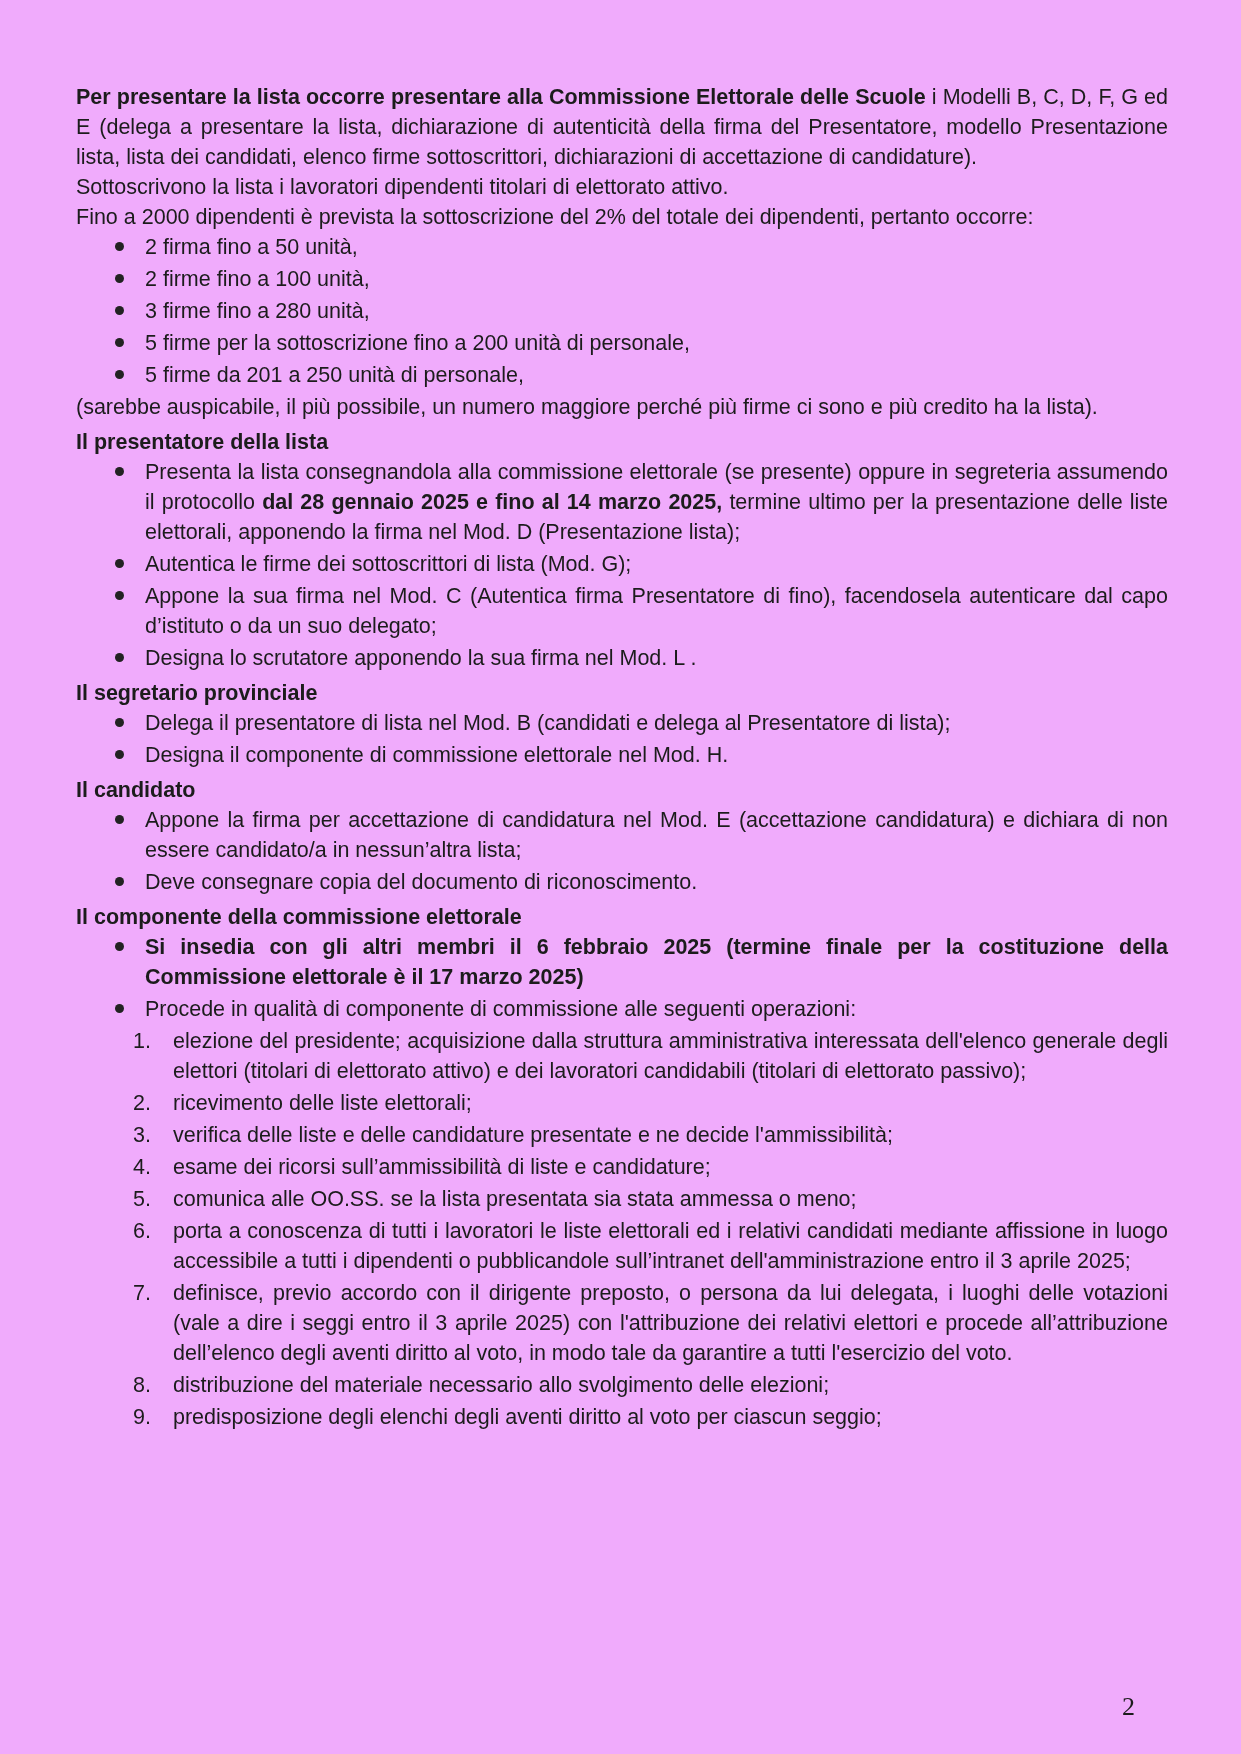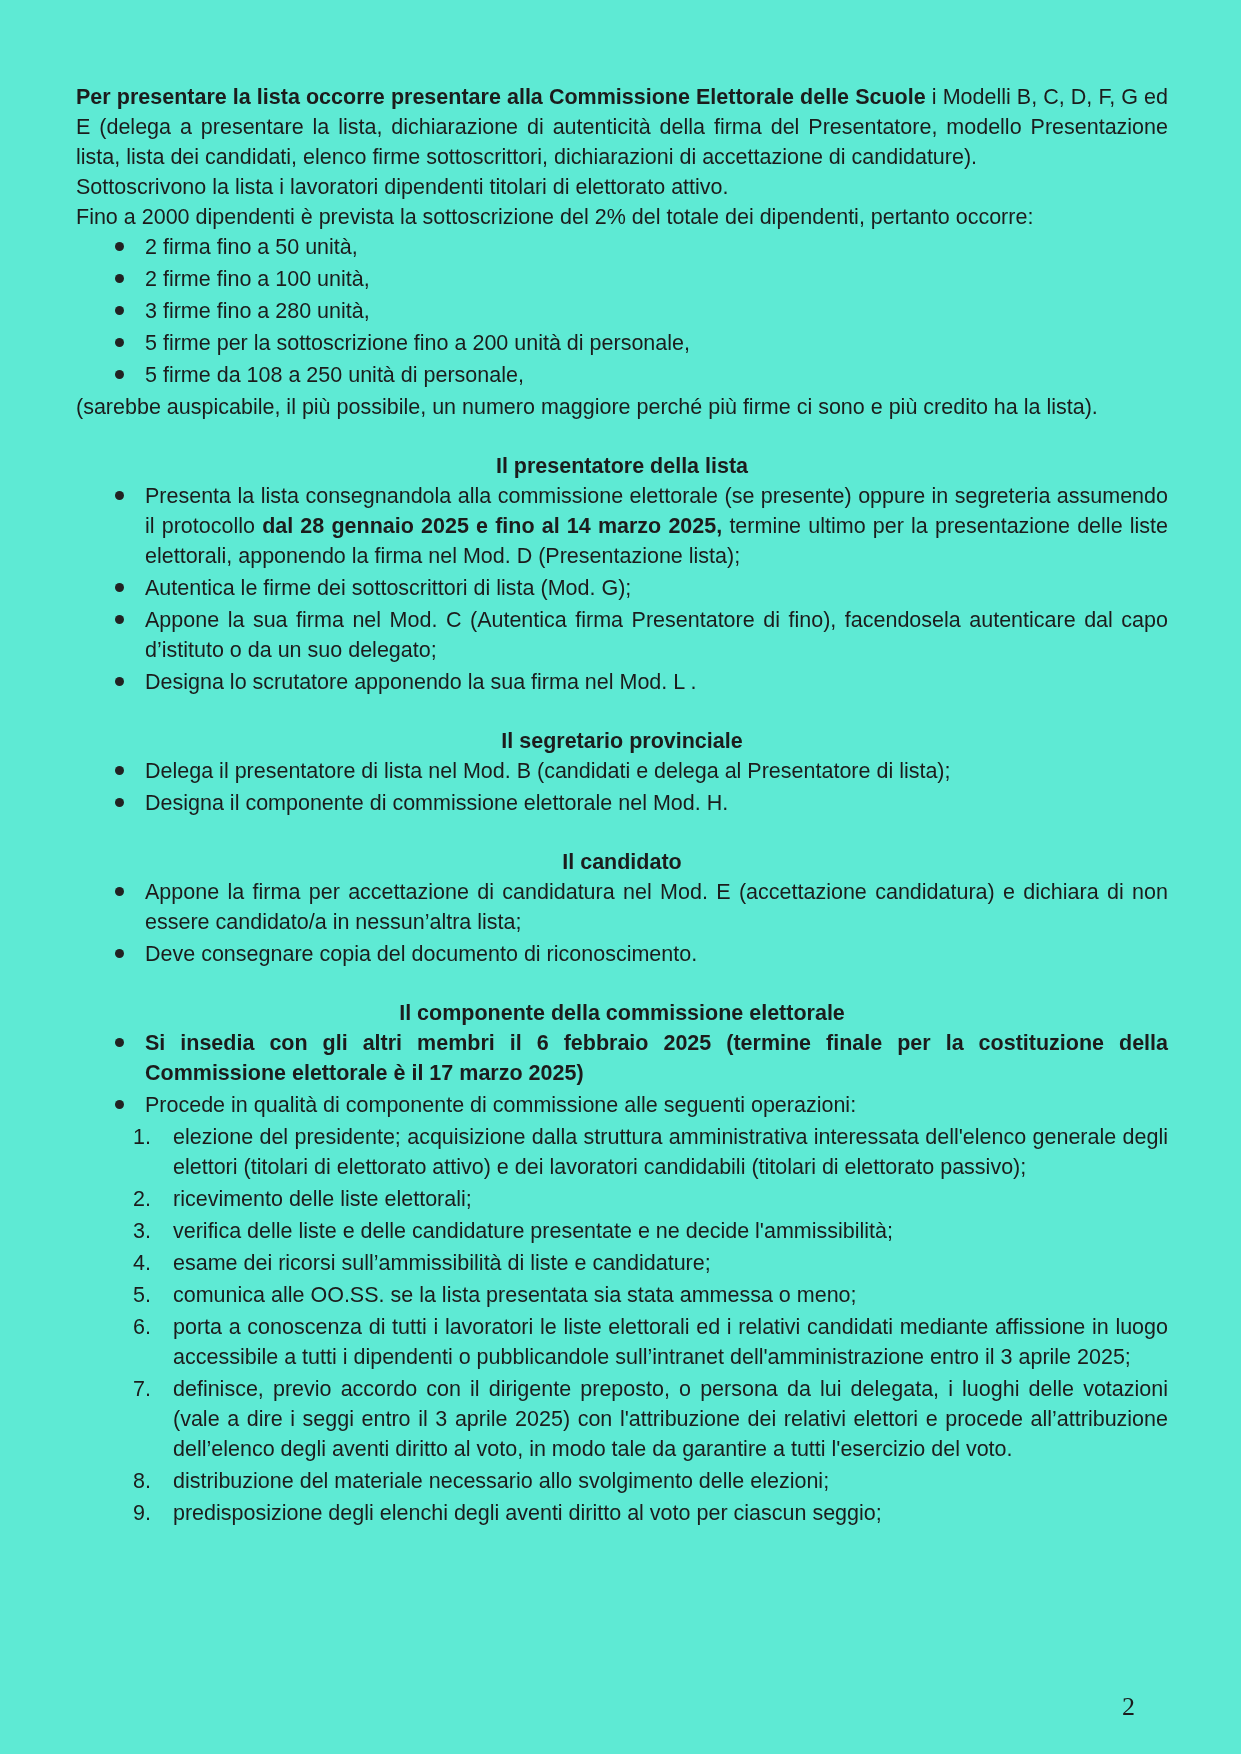--- a/index.html
+++ b/index.html
@@ -4,40 +4,40 @@
 <style>
   html, body {
     margin: 0;
     padding: 0;
     background: #ffffff;
   }
   .page {
     position: relative;
     width: 1241px;
     height: 1754px;
-    background: #5eead4;
+    background: #f0abfc;
     font-family: "Liberation Sans", sans-serif;
     color: #1c1c1c;
     overflow: hidden;
   }
   .content {
     position: absolute;
     left: 76px;
     top: 82px;
     width: 1092px;
     font-size: 21.5px;
     line-height: 30px;
     text-align: justify;
   }
   p { margin: 0; }
   .bold { font-weight: 700; }
   .heading {
     font-weight: 700;
-    margin-top: 29px;
-    text-align: center;
+    margin-top: 5px;
+    text-align: left;
   }
   ul.bullets, ol.numbered {
     list-style: none;
     margin: 0;
     padding: 0;
   }
   ul.bullets > li {
     position: relative;
     padding-left: 69px;
     margin-bottom: 2px;
@@ -80,21 +80,21 @@
     <p><span class="bold">Per presentare la lista occorre presentare alla Commissione Elettorale delle Scuole</span><span> i Modelli B, C, D, F, G ed E (delega a presentare la lista, dichiarazione di autenticità della firma del Presentatore, modello Presentazione lista, lista dei candidati, elenco firme sottoscrittori, dichiarazioni di accettazione di candidature).</span></p>
 
     <p>Sottoscrivono la lista i lavoratori dipendenti titolari di elettorato attivo.</p>
     <p>Fino a 2000 dipendenti è prevista la sottoscrizione del 2% del totale dei dipendenti, pertanto occorre:</p>
 
     <ul class="bullets">
       <li><span class="dot"></span><span>2 firma fino a 50 unità,</span></li>
       <li><span class="dot"></span><span>2 firme fino a 100 unità,</span></li>
       <li><span class="dot"></span><span>3 firme fino a 280 unità,</span></li>
       <li><span class="dot"></span><span>5 firme per la sottoscrizione fino a 200 unità di personale,</span></li>
-      <li><span class="dot"></span><span>5 firme da 108 a 250 unità di personale,</span></li>
+      <li><span class="dot"></span><span>5 firme da 201 a 250 unità di personale,</span></li>
     </ul>
 
     <p>(sarebbe auspicabile, il più possibile, un numero maggiore perché più firme ci sono  e più credito ha la lista).</p>
 
     <p class="heading">Il presentatore della lista</p>
     <ul class="bullets">
       <li><span class="dot"></span><span><span>Presenta la lista consegnandola alla commissione elettorale (se presente) oppure in segreteria assumendo il protocollo </span><span class="bold">dal 28 gennaio 2025 e fino al 14 marzo 2025,</span><span> termine ultimo per la presentazione delle liste elettorali, apponendo la firma nel Mod. D (Presentazione lista);</span></span></li>
       <li><span class="dot"></span><span>Autentica le firme dei sottoscrittori di lista (Mod. G);</span></li>
       <li><span class="dot"></span><span>Appone la sua firma nel Mod. C (Autentica firma Presentatore di fino), facendosela autenticare dal capo d’istituto o da un suo delegato;</span></li>
       <li><span class="dot"></span><span>Designa lo scrutatore apponendo la sua firma nel Mod. L .</span></li>

